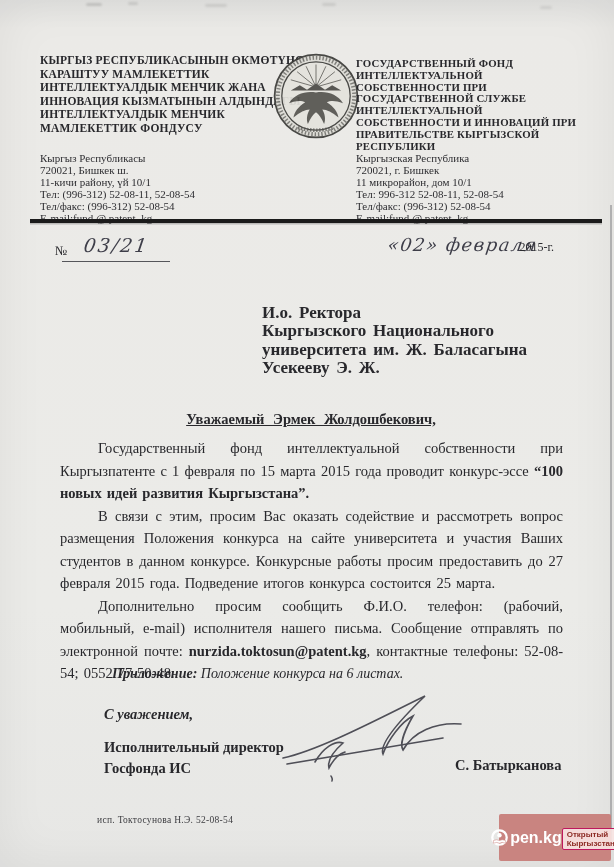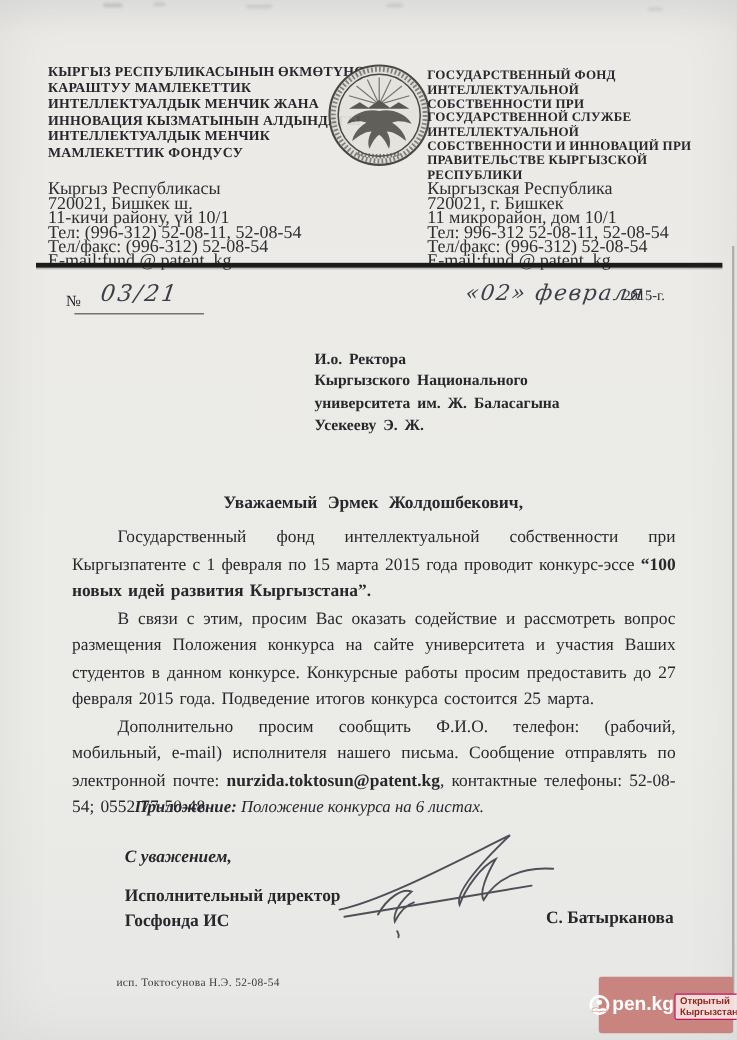--- a/index.html
+++ b/index.html
@@ -14,37 +14,37 @@
     box-shadow:inset 0 0 50px rgba(0,0,0,0.06);
     color:#28282c;
   }
   
   .smudge{position:absolute;background:#3a3a3a;filter:blur(1.2px);border-radius:2px;}
   .edge-right{position:absolute;right:2px;top:205px;height:640px;width:2px;background:#7c7c80;opacity:.5;}
   
   .org{position:absolute;font-weight:bold;letter-spacing:.2px;}
   .org-left{left:40px;top:54px;width:278px;font-size:11.5px;line-height:13.6px;}
   .org-right{left:356px;top:58px;width:250px;font-size:10.8px;line-height:11.8px;}
-  .addr{position:absolute;font-size:15px;line-height:12.1px;color:#2e2e32;}
+  .addr{position:absolute;font-size:11px;line-height:12.1px;color:#2e2e32;}
   .addr-left{left:40px;top:152px;width:280px;}
   .addr-right{left:356px;top:152px;width:250px;}
   .seal{position:absolute;left:271px;top:50px;width:90px;height:92px;filter:blur(.3px);opacity:.92;}
   .rule{position:absolute;left:30px;top:219px;width:572px;height:3.5px;background:#1b1b1b;box-shadow:0 1.5px 0 rgba(40,40,40,.25);}
   
   .ref-no-label{position:absolute;left:55px;top:243px;font-size:13px;}
   .hand{font-family:"DejaVu Serif", serif;font-style:italic;color:#3e3e49;letter-spacing:2px;transform:skewX(-8deg);display:inline-block;}
   .ref-no-value{position:absolute;left:84px;top:234px;font-size:19px;}
   .ref-underline{position:absolute;left:62px;top:261px;width:108px;border-bottom:1.5px solid #55555a;}
   .date-group{position:absolute;left:388px;top:234px;white-space:nowrap;}
   .date-hand{font-size:18px;letter-spacing:1.5px;}
   .date-printed{font-size:12px;margin-left:-18px;color:#2b2b2f;position:relative;z-index:0;margin-top:23px;}
   
-  .addressee{position:absolute;left:262px;top:290px;font-weight:bold;font-size:13px;line-height:18.3px;word-spacing:2.5px;}
+  .addressee{position:absolute;left:262px;top:304px;font-weight:bold;font-size:17px;line-height:18.3px;word-spacing:2.5px;}
   
-  .salutation{position:absolute;left:60px;top:411px;width:502px;text-align:center;font-weight:bold;font-size:14.5px;word-spacing:5px;}
+  .salutation{position:absolute;left:60px;top:411px;width:502px;text-align:center;font-weight:bold;font-size:14.5px;word-spacing:5px;text-decoration:underline;}
   .body-text{position:absolute;left:60px;top:437px;width:503px;}
   .body-text p{margin:0;text-indent:38px;text-align:justify;font-size:14.5px;line-height:22.5px;word-spacing:1.5px;}
   .attachment{position:absolute;left:112px;top:666px;font-size:14px;font-style:italic;}
   .attachment .att-label{font-weight:bold;}
   .regards{position:absolute;left:104px;top:706px;font-weight:bold;font-style:italic;font-size:14.5px;}
   .sig-title{position:absolute;left:104px;top:737px;font-weight:bold;font-size:14.5px;line-height:21px;}
   .sig-name{position:absolute;left:455px;top:757px;font-weight:bold;font-size:14.5px;}
   .signature{position:absolute;left:275px;top:688px;width:195px;height:100px;}
   .executor{position:absolute;left:97px;top:799px;font-size:9.5px;color:#3c3c40;letter-spacing:.3px;margin-top:16px;}
   

